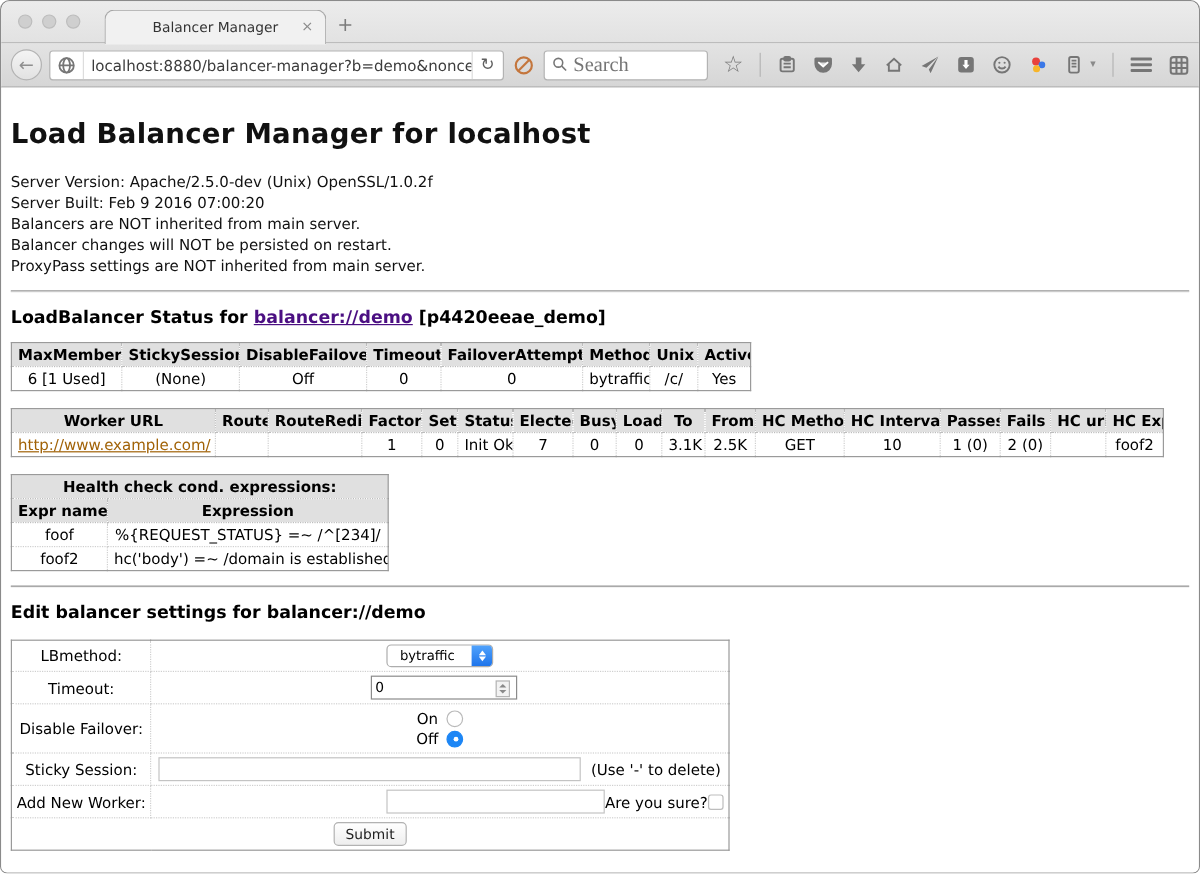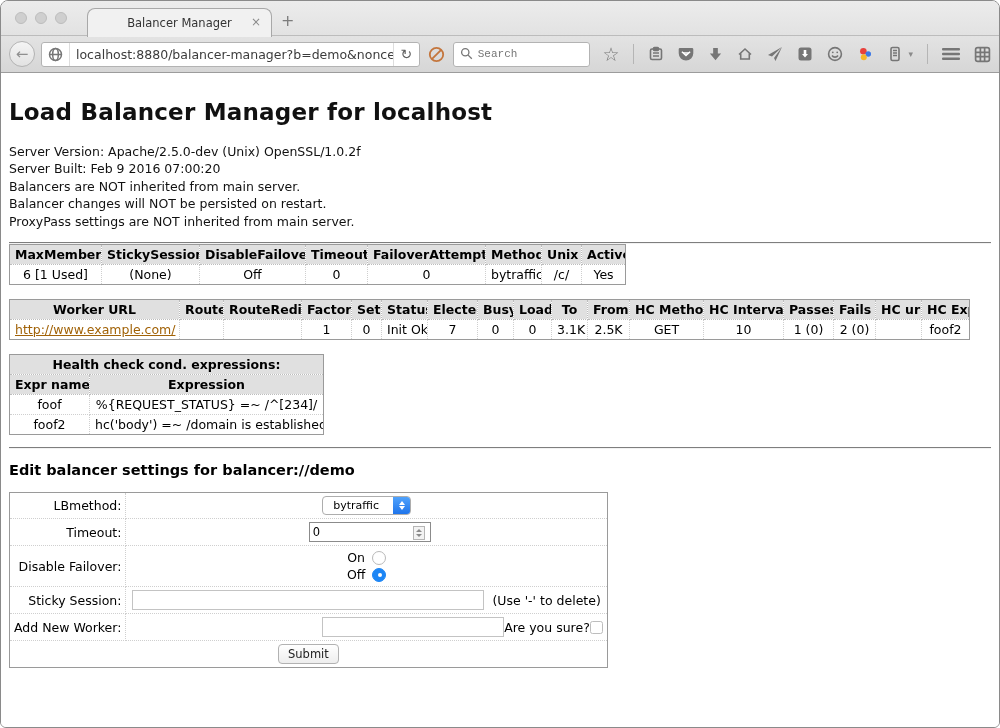--- a/index.html
+++ b/index.html
@@ -26,21 +26,21 @@
           background:linear-gradient(#f4f4f4,#e2e2e2); color:#8f8f8f; font-size:15px; margin-right:6px; }
   .urlfield { width:392px; height:25px; background:#fff; border:1px solid #b3b3b3; border-radius:3px;
               display:flex; align-items:center; overflow:hidden; }
   .urlfield .globe { padding:0 6px; border-right:1px solid #ddd; height:100%; display:flex; align-items:center; }
   .urltext { flex:1; font-size:12.5px; color:#3c3c3c; padding:0 6px; white-space:nowrap; overflow:hidden; }
   .urlfield .reload { border-left:1px solid #ddd; height:100%; width:26px; display:flex; align-items:center;
                       justify-content:center; font-size:14px; color:#5f5f5f; }
   .blocked { margin:0 8px; }
   .searchfield { width:142px; height:25px; background:#fff; border:1px solid #b3b3b3; border-radius:3px;
                  display:flex; align-items:center; padding:0 6px; gap:5px; }
-  .searchfield input { border:none; outline:none; width:100px; font-size:11px; font-family:Liberation Mono, monospace; background:transparent; }
+  .searchfield input { border:none; outline:none; width:100px; font-size:17px; font-family:Liberation Serif, serif; background:transparent; }
   .tb-icons { display:flex; align-items:center; margin-left:12px; gap:14px; }
   .sep { width:1px; height:20px; background:#b5b5b5; }
   .star { font-size:19px; color:#767676; line-height:18px; }
   .caret { font-size:9px; color:#8a8a8a; margin-left:-8px; }
   svg.g { fill:none; stroke:#767676; stroke-width:1.6; }
   svg.gf { fill:#767676; stroke:none; }
 
   
   .page { padding:6px 8px; background:#fff; height:654px; overflow:hidden; }
   h1.ptitle { font-size:23px; font-weight:bold; color:#111; margin:20px 0 18px 0; letter-spacing:0.2px; }
@@ -53,21 +53,21 @@
              border:1px solid #9a9a9a; margin-bottom:14px; }
   table.dt th { background:#e0e0e0; font-weight:bold; border:1px dotted #bdbdbd; padding:2px 5px;
                 text-align:center; white-space:nowrap; overflow:hidden; }
   table.dt td { border:1px dotted #cfcfcf; padding:2px 5px; text-align:center; white-space:nowrap; overflow:hidden; }
   td.lft, th.lft { text-align:left; }
   a.purple { color:#a16207; text-decoration:underline; }
 
   
   table.ft { border-collapse:collapse; border:1px solid #9a9a9a; width:594px; font-size:12.5px; margin-top:14px; }
   table.ft td { border:1px dotted #cfcfcf; padding:3px 4px; }
-  td.flabel { width:119px; text-align:right; white-space:nowrap; }
+  td.flabel { width:119px; text-align:center; white-space:nowrap; }
   td.fval { text-align:center; }
   .selectbox { display:inline-flex; align-items:center; border:1px solid #adadad; border-radius:4px;
                background:#fff; height:19px; overflow:hidden; vertical-align:middle; }
   .selectbox .sval { font-size:11px; padding:0 14px 0 10px; min-width:58px; text-align:left; }
   .selectbox .sbtn { width:17px; height:19px; background:linear-gradient(#53a5fd,#1c72ea);
                      display:flex; flex-direction:column; align-items:center; justify-content:center; gap:1px; }
   .selectbox .sbtn i { width:0; height:0; border-left:3.5px solid transparent; border-right:3.5px solid transparent; }
   .selectbox .sbtn i.up { border-bottom:4px solid #fff; }
   .selectbox .sbtn i.dn { border-top:4px solid #fff; }
   .tin { height:20px; font-size:11.5px; font-family:"DejaVu Sans",sans-serif; padding:0 3px;
@@ -228,20 +228,21 @@
     <div>
       <div class="infoline">Server Version: Apache/2.5.0-dev (Unix) OpenSSL/1.0.2f</div>
       <div class="infoline">Server Built: Feb 9 2016 07:00:20</div>
       <div class="infoline">Balancers are NOT inherited from main server.</div>
       <div class="infoline">Balancer changes will NOT be persisted on restart.</div>
       <div class="infoline">ProxyPass settings are NOT inherited from main server.</div>
     </div>
 
     <hr class="rule">
 
+    <h3 class="sect"><span>LoadBalancer Status for </span><a class="purple" href="#">balancer://demo</a><span> [p4420eeae_demo]</span></h3>
 
     <table class="dt" style="width:616px">
       <colgroup>
           <col style="width:92px">
           <col style="width:98px">
           <col style="width:106px">
           <col style="width:62px">
           <col style="width:118px">
           <col style="width:56px">
           <col style="width:40px">

